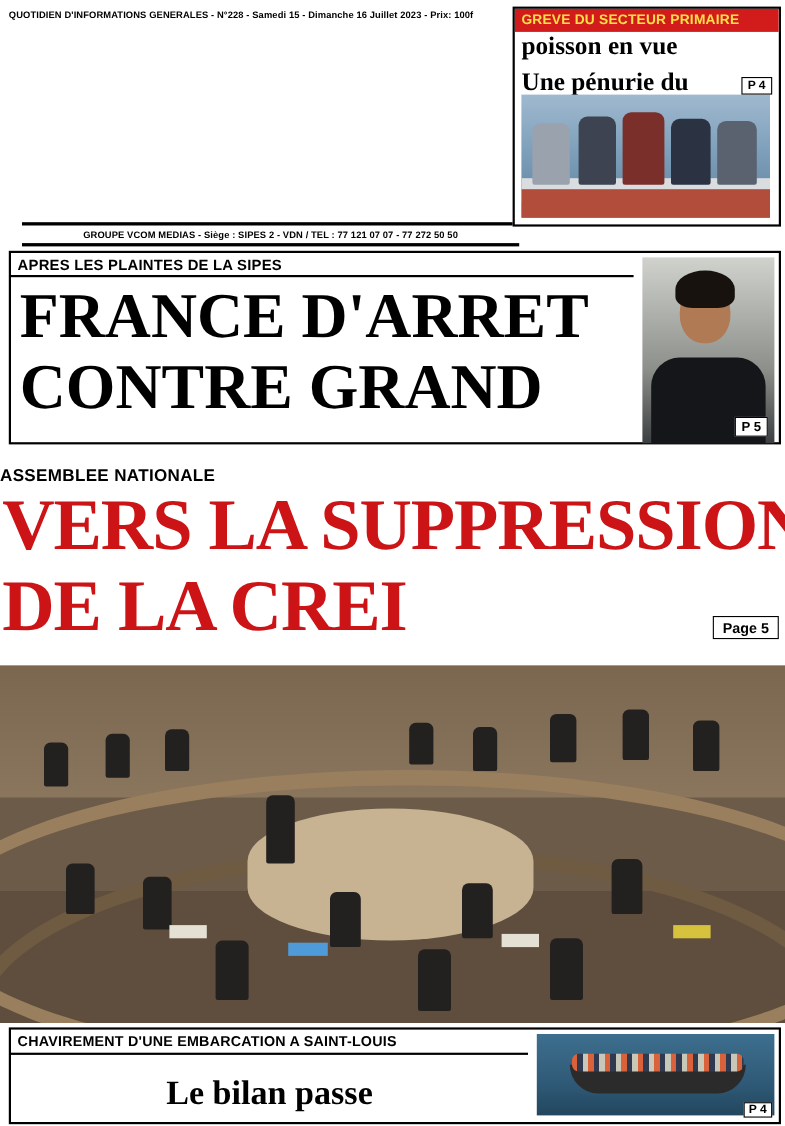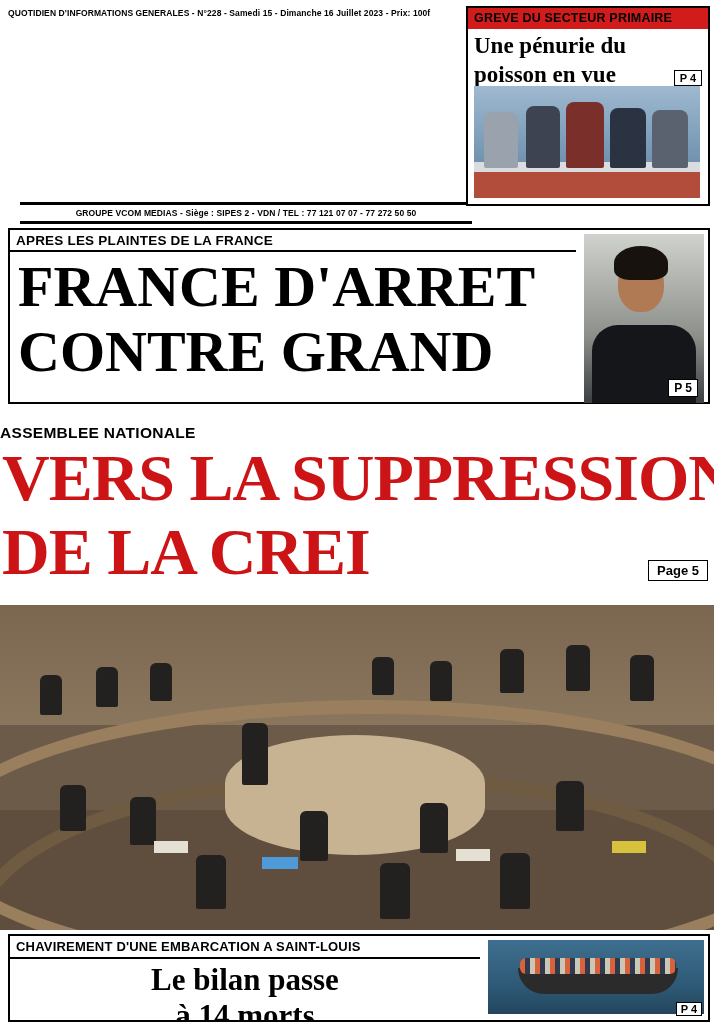--- a/index.html
+++ b/index.html
@@ -127,21 +127,21 @@
   .tr-box {
     position: absolute;
     left: 466px; top: 6px;
     width: 240px; height: 196px;
     border: 2px solid #000;
     background: #ffffff;
     overflow: hidden;
   }
   .tr-kicker {
     background: #d21b1b;
-    color: #000000;
+    color: #fde047;
     font-size: 12.5px;
     font-weight: bold;
     letter-spacing: .2px;
     padding: 3px 6px 4px 6px;
     white-space: nowrap;
   }
   .tr-head {
     font-family: "Liberation Serif", serif;
     font-weight: bold;
     font-size: 23px;
@@ -342,21 +342,21 @@
     width: 470px;
     box-sizing: border-box;
   }
   .bb-head {
     font-family: "Liberation Serif", serif;
     font-weight: bold;
     font-size: 31px;
     line-height: 31px;
     text-align: center;
     width: 470px;
-    padding-top: 5px;
+    padding-top: 19px;
     box-sizing: border-box;
     white-space: nowrap;
   }
   .bb-photo {
     position: absolute;
     right: 4px; top: 4px;
     width: 216px; height: 74px;
     background: linear-gradient(#3e6f8e, #2f5a77 60%, #23465e);
     overflow: hidden;
   }
@@ -394,36 +394,36 @@
     <div class="line">QUOTIDIEN D'INFORMATIONS GENERALES - N°228 - Samedi 15 - Dimanche 16 Juillet 2023 - Prix: 100f</div>
   </div>
 
 
   <div class="contact-bar">
     <span>GROUPE VCOM MEDIAS - Siège : SIPES 2 - VDN / TEL : 77 121 07 07 - 77 272 50 50</span>
   </div>
 
   <div class="tr-box">
     <div class="tr-kicker">GREVE DU SECTEUR PRIMAIRE</div>
+    <div class="tr-head" style="padding-top:0;">poisson en vue</div>
     <div class="tr-head">Une pénurie du</div>
-    <div class="tr-head" style="padding-top:0;">poisson en vue</div>
     <div class="tr-badge">P 4</div>
     <div class="tr-photo">
       <div class="table"></div>
       <div class="floor"></div>
       <div class="p" style="left:10px;width:34px;height:56px;background:#9aa2ad;"></div>
       <div class="p" style="left:52px;width:34px;height:62px;background:#3d4350;"></div>
       <div class="p" style="left:92px;width:38px;height:66px;background:#7a2f2a;"></div>
       <div class="p" style="left:136px;width:36px;height:60px;background:#2b3242;"></div>
       <div class="p" style="left:178px;width:36px;height:58px;background:#5a6270;"></div>
     </div>
   </div>
 
   <div class="mandat-box">
-    <div class="mandat-kicker">APRES LES PLAINTES DE LA FRANCE</div>
+    <div class="mandat-kicker">APRES LES PLAINTES DE LA SIPES</div>
     <div class="mandat-head">FRANCE D'ARRET</div>
     <div class="mandat-head">CONTRE GRAND</div>
     <div class="mandat-photo">
       <div class="body"></div>
       <div class="head"></div>
       <div class="hair"></div>
       <div class="mandat-badge">P 5</div>
     </div>
   </div>
 

